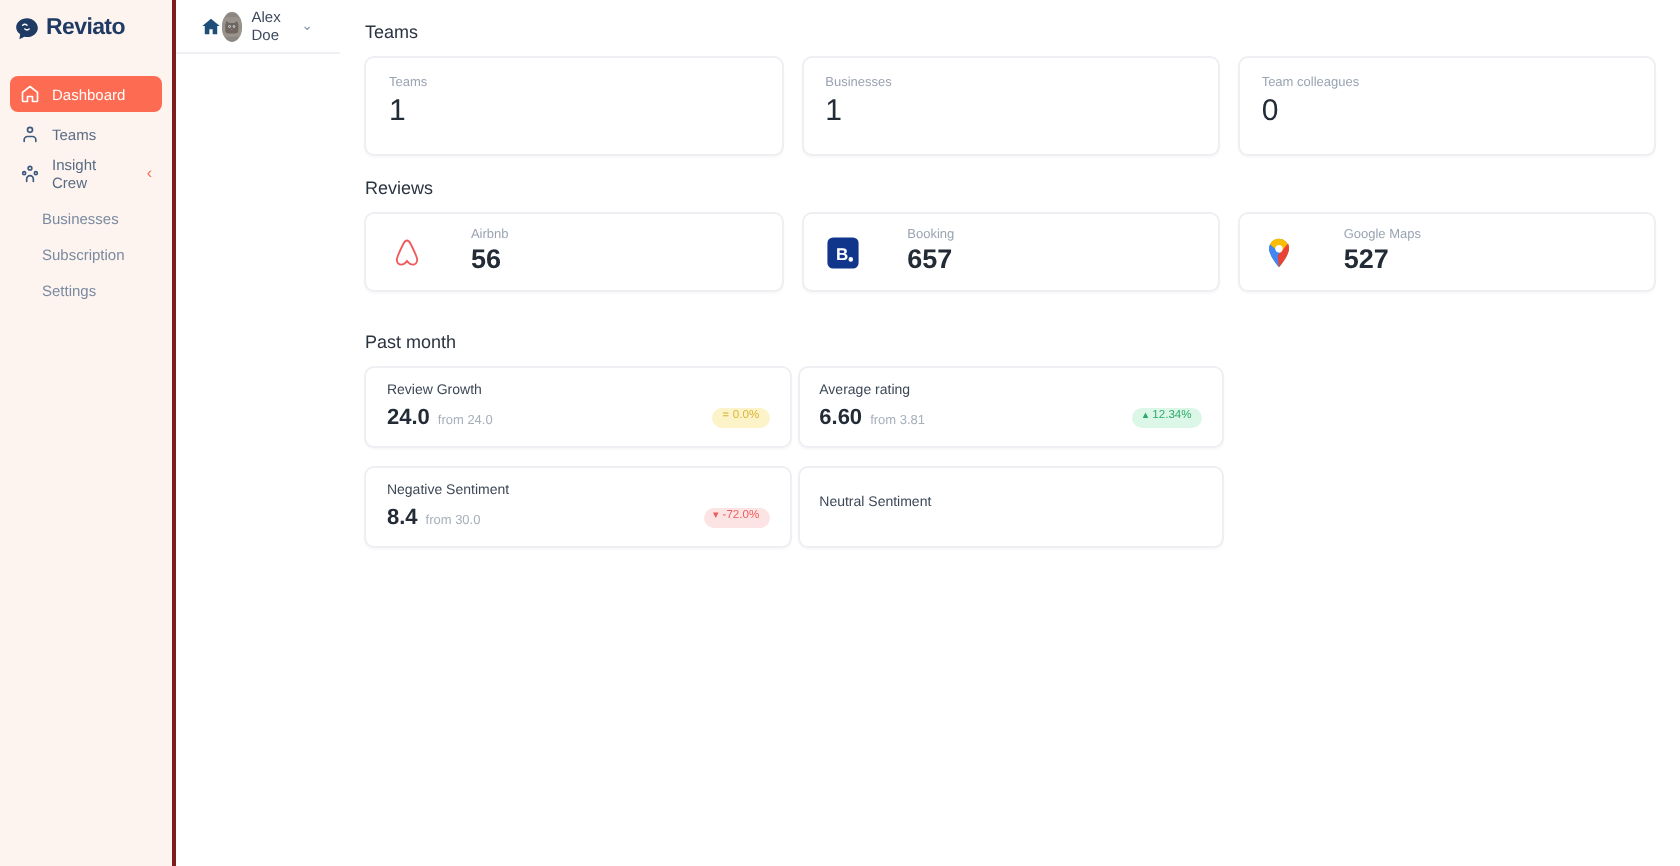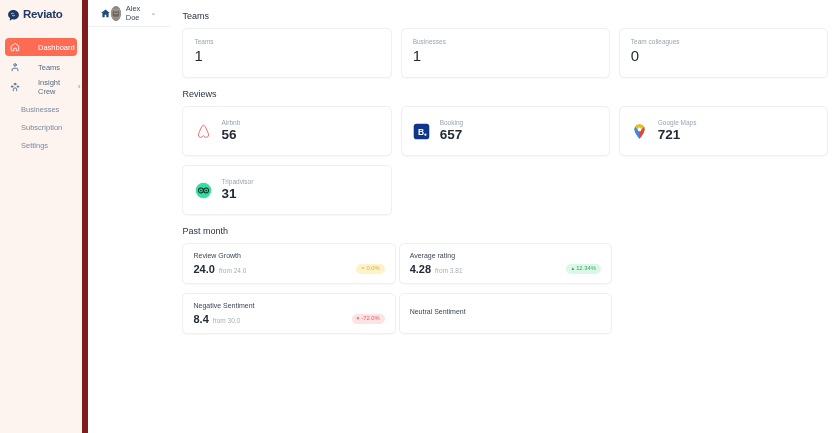--- a/index.html
+++ b/index.html
@@ -8,40 +8,40 @@
     font-family: "Liberation Sans", sans-serif;
     background: #ffffff;
     overflow: hidden;
   }
   .app { display: flex; width: 840px; height: 433px; }
 
   
   .sidebar {
     width: 88px; height: 433px;
     background: #fdf4ef;
-    border-right: 6px solid #7f1d1d;
+    border-right: 2px solid #7f1d1d;
     flex: 0 0 88px;
     display: flex; flex-direction: column;
     padding: 0;
   }
   .logo-wrap {
     height: 28px;
     display: flex; align-items: center;
     padding-left: 7px;
     gap: 3px;
   }
   .logo-mark { width: 13px; height: 13px; flex: 0 0 13px; }
   .logo-text {
     font-size: 11.5px; font-weight: 700; color: #1f3b63;
     letter-spacing: -0.3px;
   }
   .nav { margin-top: 10px; }
   .nav-item {
     display: flex; align-items: center;
-    gap: 18px;
+    gap: 6px;
     height: 18px;
     margin: 0 5px 2px 5px;
     padding: 0 5px;
     border-radius: 4px;
     font-size: 7.5px;
     color: #5a6b85;
     cursor: pointer;
     position: relative;
   }
   .nav-item .nicon { width: 10px; height: 10px; flex: 0 0 10px; display:flex; align-items:center; justify-content:center;}
@@ -107,21 +107,21 @@
   .card {
     background: #ffffff;
     border: 1px solid #edeff2;
     border-radius: 5px;
     box-shadow: 0 1px 1px rgba(20,30,50,0.03);
   }
   .card-teams { height: 50px; padding: 9px 11px; }
   .card-label { font-size: 6.5px; color: #9aa4b2; margin-bottom: 3px; }
   .card-value { font-size: 15px; color: #222b36; font-weight: 400; line-height: 1.05; }
 
-  .card-review { height: 50px; padding: 9px 11px; display: flex; align-items: center; gap: 9px; }
+  .card-review { height: 40px; padding: 9px 11px; display: flex; align-items: center; gap: 23px; }
   .review-icon { width: 18px; height: 18px; flex: 0 0 18px; display:flex; align-items:center; justify-content:center; }
   .review-text .card-label { margin-bottom: 2px; }
   .review-text .card-value { font-size: 13.5px; font-weight: 700; }
 
   .card-metric {
     height: 41px;
     padding: 7px 10px;
     display: flex; flex-direction: column; justify-content: center;
   }
   .metric-name { font-size: 7px; color: #3c4755; margin-bottom: 4px; }
@@ -286,41 +286,26 @@
               <svg viewBox="0 0 24 24" width="17" height="17">
                 <path d="M12 2a7 7 0 0 0-7 7c0 5 7 13 7 13s7-8 7-13a7 7 0 0 0-7-7z" fill="#34a853"></path>
                 <path d="M12 2a7 7 0 0 0-6.3 4l6.9 6.2L19 9a7 7 0 0 0-7-7z" fill="#fbbc04"></path>
                 <path d="M5.7 6A7 7 0 0 0 5 9c0 5 7 13 7 13l1.5-9z" fill="#4285f4"></path>
                 <path d="M18.4 5.3A7 7 0 0 1 19 9c0 5-7 13-7 13l-1-8z" fill="#ea4335"></path>
                 <circle cx="12" cy="9" r="2.6" fill="#ffffff"></circle>
               </svg>
             </span>
             <div class="review-text">
               <div class="card-label">Google Maps</div>
-              <div class="card-value">721</div>
+              <div class="card-value">527</div>
             </div>
           </div>
         </div>
 
         <div class="grid3">
-          <div class="card card-review">
-            <span class="review-icon">
-              <svg viewBox="0 0 24 24" width="17" height="17">
-                <circle cx="12" cy="12" r="11" fill="#34e0a1"></circle>
-                <circle cx="8.3" cy="12" r="3.4" fill="none" stroke="#0a2b28" stroke-width="1.5"></circle>
-                <circle cx="15.7" cy="12" r="3.4" fill="none" stroke="#0a2b28" stroke-width="1.5"></circle>
-                <circle cx="8.3" cy="12" r="1.2" fill="#0a2b28"></circle>
-                <circle cx="15.7" cy="12" r="1.2" fill="#0a2b28"></circle>
-              </svg>
-            </span>
-            <div class="review-text">
-              <div class="card-label">Tripadvisor</div>
-              <div class="card-value">31</div>
-            </div>
-          </div>
           <div></div>
           <div></div>
         </div>
       </section>
 
       <section class="section">
         <div class="section-title">Past month</div>
         <div class="grid3 metrics">
 
           <div class="card card-metric">
@@ -331,21 +316,21 @@
               <span class="badge flat">
                 <span class="arrow">=</span>
                 <span>0.0%</span>
               </span>
             </div>
           </div>
 
           <div class="card card-metric">
             <div class="metric-name">Average rating</div>
             <div class="metric-row">
-              <span class="metric-value">4.28</span>
+              <span class="metric-value">6.60</span>
               <span class="metric-from">from 3.81</span>
               <span class="badge up">
                 <span class="arrow">▴</span>
                 <span>12.34%</span>
               </span>
             </div>
           </div>
 
           <div></div>
 

